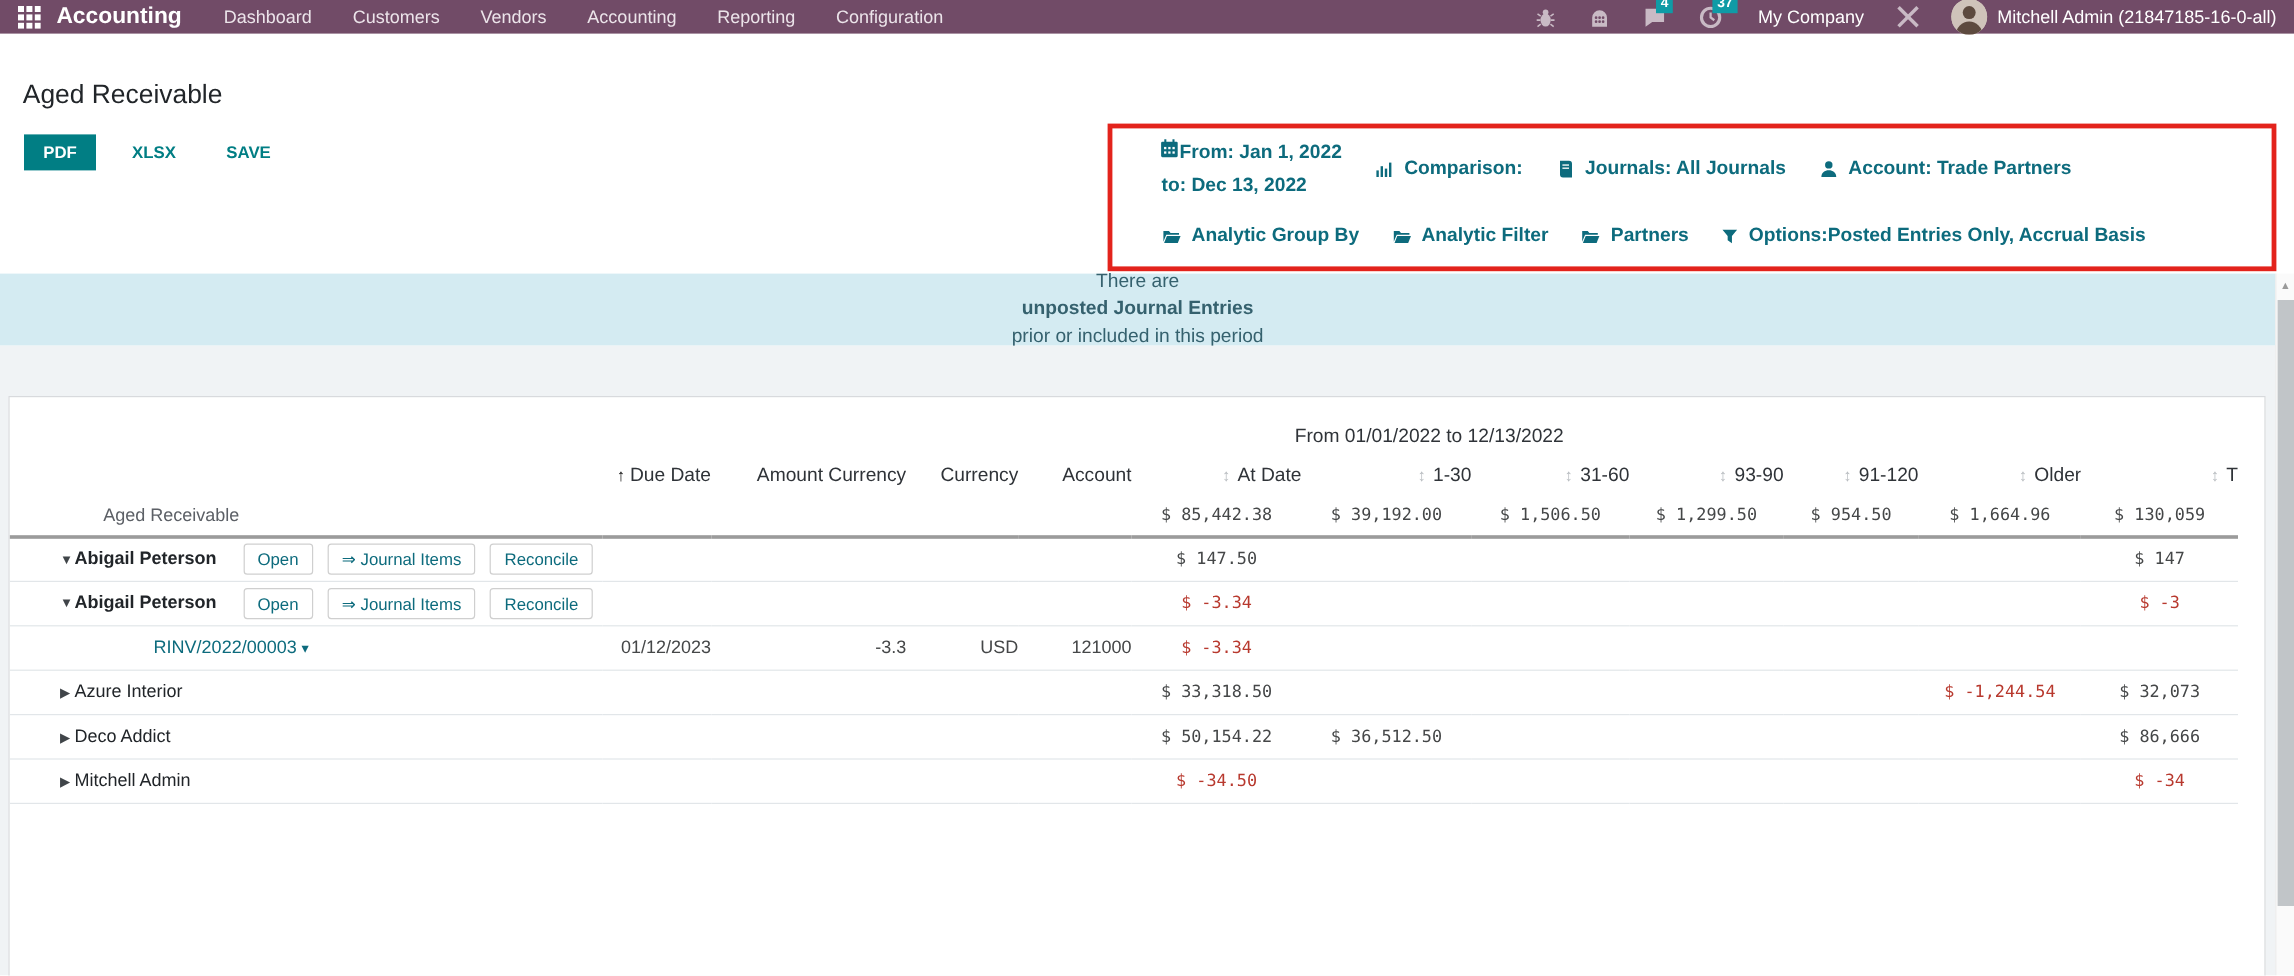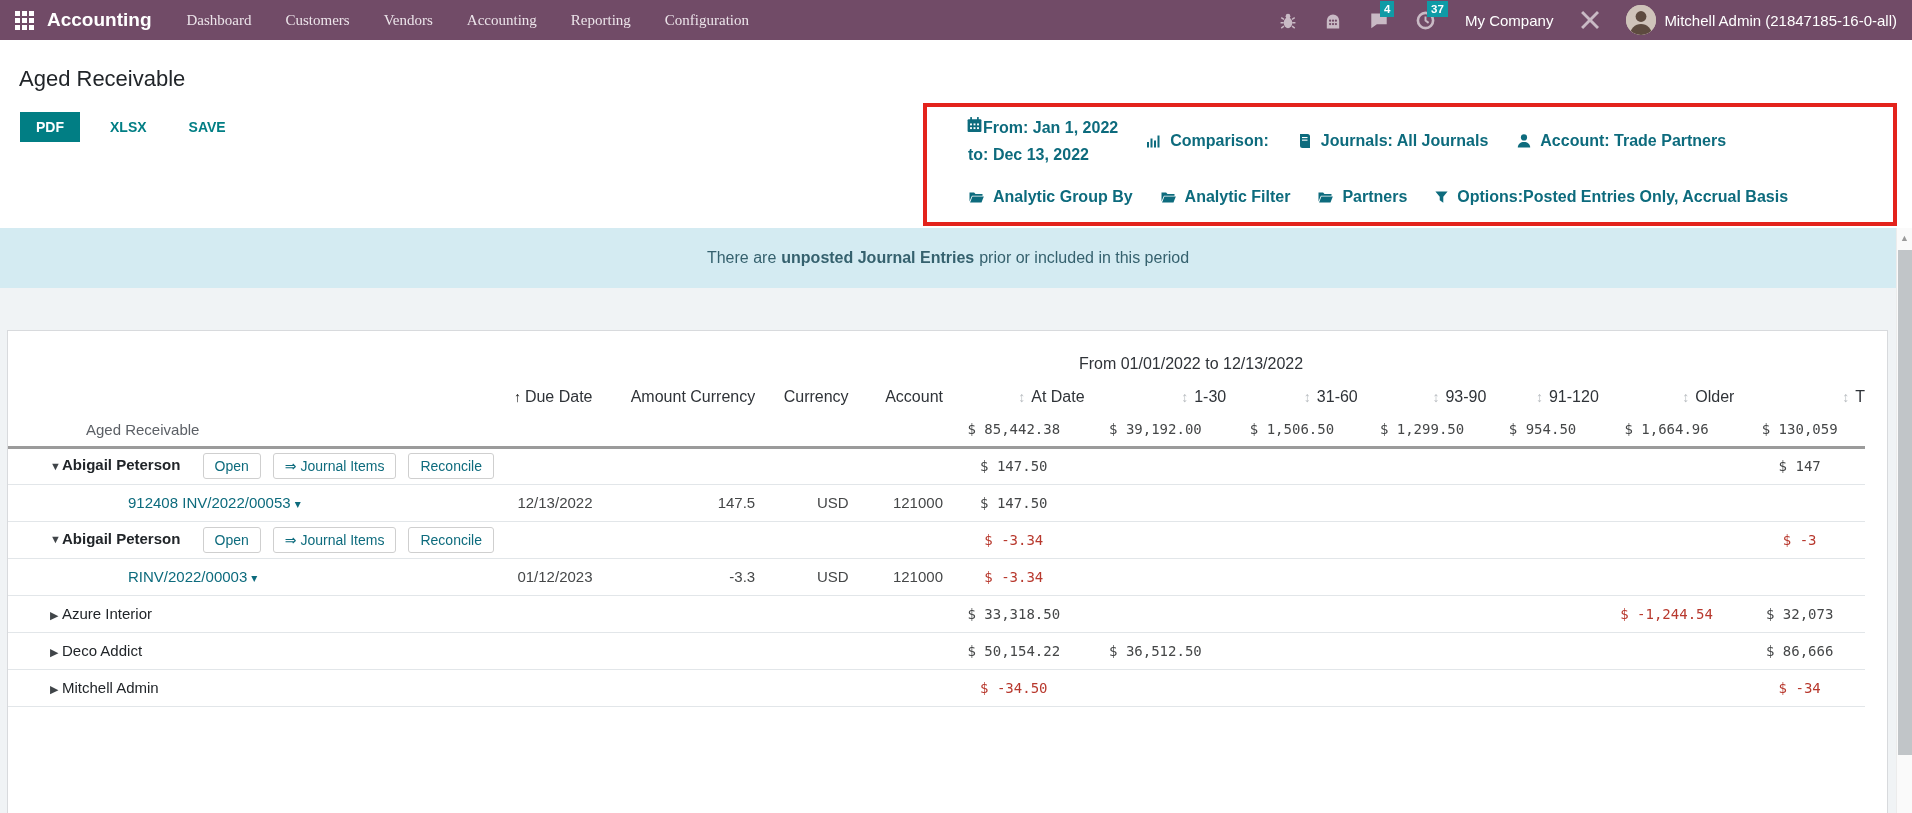--- a/index.html
+++ b/index.html
@@ -2,25 +2,25 @@
 <html><head>
 <meta charset="utf-8">
 <style>
   * { box-sizing: border-box; margin: 0; padding: 0; }
   html,body { width:1912px; height:813px; }
   body {
     position: relative; overflow: hidden; background:#fff;
     font-family: "Liberation Sans", sans-serif; color:#212529;
   }
   
-  .topbar { position:absolute; top:0; left:0; width:1912px; height:40px;
+  .topbar { position:absolute; top:0; left:0; width:1912px; height:28px;
     background:#714b67; display:flex; align-items:center; color:#fff; }
   .apps-grid { margin-left:15px; display:inline-flex; cursor:pointer; }
   .app-name { margin-left:13px; font-size:19px; font-weight:600; color:#fff; cursor:pointer; }
-  .menu { display:flex; gap:34px; margin-left:35px; font-size:15px; color:#ece4ea;font-family:Liberation Serif, serif; }
+  .menu { display:flex; gap:34px; margin-left:35px; font-size:15px; color:#ece4ea; }
   .menu span { cursor:pointer; white-space:nowrap; }
   .tright { margin-left:auto; margin-right:15px; display:flex; align-items:center; font-size:15px; }
   .ticon { position:relative; display:inline-flex; color:#c9bac5; margin-left:27px; cursor:pointer; }
   .tbadge { position:absolute; top:-10px; left:11px; background:#0f9ba6; color:#fff;
     font-size:11.5px; font-weight:700; padding:2px 4px; line-height:1.1; }
   .company { margin-left:30px; color:#fff; cursor:pointer; white-space:nowrap; }
   .avatar { margin-left:26px; width:30px; height:30px; border-radius:50%; overflow:hidden;
     background:#cfc3ba; display:inline-block; cursor:pointer; flex:none; }
   .username { margin-left:8px; color:#fff; white-space:nowrap; cursor:pointer; }
   
@@ -37,21 +37,21 @@
     align-items:center; gap:28px; }
   .filters-r2 { position:absolute; left:968px; top:182px; height:29px; display:flex;
     align-items:center; gap:27px; }
   .fitem { display:flex; align-items:center; gap:8px; color:#0d6b7d; font-size:16px;
     font-weight:600; cursor:pointer; white-space:nowrap; }
   .fdates { line-height:1.7; }
   .fdates .l2 { margin-left:2px; }
   .fic { flex:none; display:inline-flex; }
   
   .banner { position:absolute; left:0; top:228px; width:1896px; height:60px; background:#d4ebf2;
-    display:flex; align-items:center; justify-content:center; font-size:16px; color:#35616e; gap:5px; }
+    display:flex; align-items:center; justify-content:center; font-size:16px; color:#35616e; gap:5px;flex-direction:column; }
   .banner b { font-weight:700; cursor:pointer; }
   
   .lowerbg { position:absolute; left:0; top:288px; width:1896px; height:525px; background:#f0f3f5; }
   .card { position:absolute; left:7px; top:330px; width:1881px; height:520px; background:#fff;
     border:1px solid #d8dadd; overflow:hidden; }
   .span-header { position:absolute; top:24px; left:983px; width:400px; text-align:center;
     font-size:16px; font-weight:500; color:#2f3338; }
   table.rep { position:absolute; top:50px; left:0; width:1857px; border-collapse:collapse;
     table-layout:fixed;padding-left:46px; }
   .rep th { height:32px; font-size:16px; font-weight:500; color:#2f3338; text-align:right;
@@ -324,29 +324,20 @@
               <button class="rbtn"><span>⇒</span> <span>Journal Items</span></button>
               <button class="rbtn">Reconcile</button>
             </span>
       </td>
       <td colspan="4"></td>
       <td class="ca">$ 147.50</td>
       <td colspan="5"></td>
       <td class="ca">$ 147</td>
     </tr>
 
-    <tr>
-      <td class="cn"><a class="mlink"><span>912408 INV/2022/00053</span><span class="lcaret">▾</span></a></td>
-      <td>12/13/2022</td>
-      <td>147.5</td>
-      <td>USD</td>
-      <td>121000</td>
-      <td class="ca">$ 147.50</td>
-      <td colspan="6"></td>
-    </tr>
 
     <tr>
       <td class="cn">
         <span class="caret">▼</span><span class="gname">Abigail Peterson</span>
         <span class="rowbtns">
               <button class="rbtn">Open</button>
               <button class="rbtn"><span>⇒</span> <span>Journal Items</span></button>
               <button class="rbtn">Reconcile</button>
             </span>
       </td>

